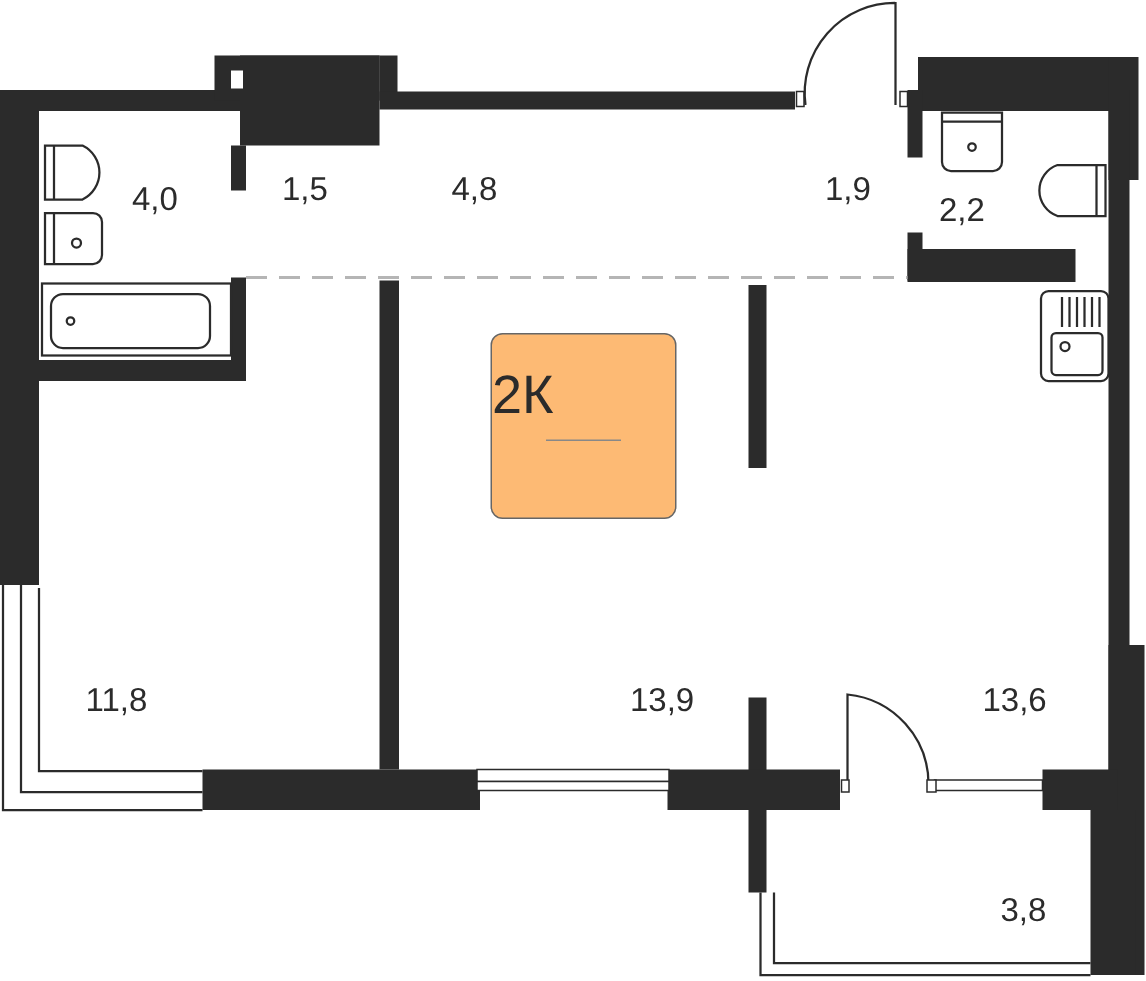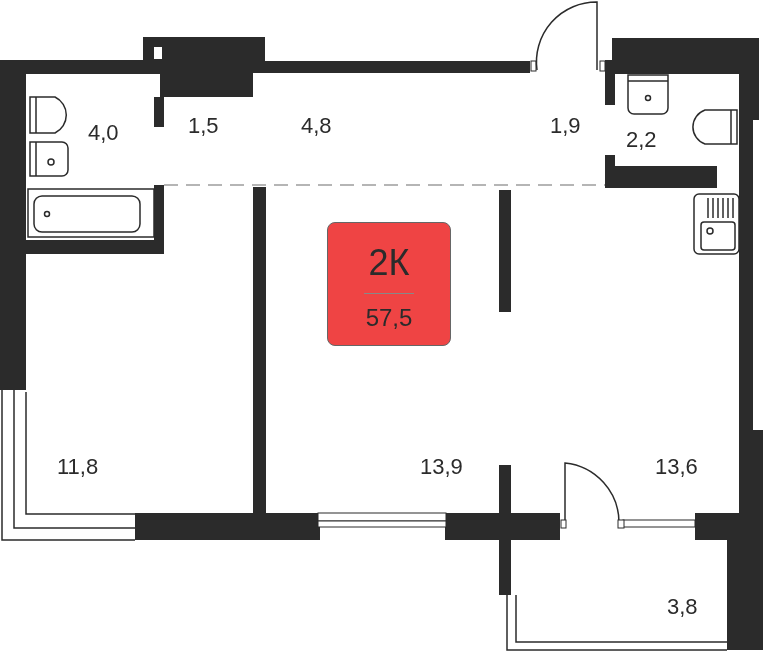--- a/index.html
+++ b/index.html
@@ -3,21 +3,21 @@
   <meta charset="utf-8">
   <style>
     html, body { margin: 0; padding: 0; background: #ffffff; }
     body { width: 764px; height: 654px; position: relative; overflow: hidden; font-family: "Liberation Sans", sans-serif; }
     #plan { position: absolute; left: 0; top: 0; width: 764px; height: 654px; }
     .w { fill: #2b2b2b; }
     .ln { fill: none; stroke: #2b2b2b; stroke-width: 1.5; }
     .thin { fill: #ffffff; stroke: #2b2b2b; stroke-width: 1; }
     .dash { stroke: #b5b5b5; stroke-width: 2; stroke-dasharray: 14 8; }
     .lbl { font-family: "Liberation Sans", sans-serif; font-size: 22px; fill: #2b2b2b; }
-    .badge { position: absolute; left: 327px; top: 222px; width: 124px; height: 124px; border: 1.5px solid #666; border-radius: 8px; box-sizing: border-box; background: #ef4444; text-align: center; }
+    .badge { position: absolute; left: 327px; top: 222px; width: 124px; height: 124px; border: 1.5px solid #666; border-radius: 8px; box-sizing: border-box; background: #fdba74; }
     .badge .type { font-size: 36px; color: #2b2b2b; margin-top: 20px; line-height: 40px; }
     .badge .sep { width: 50px; height: 1px; background: #888; margin: 10px auto 10px auto; }
     .badge .area { font-size: 24px; color: #2b2b2b; line-height: 28px; }
   </style>
 </head>
 <body>
 
 <svg id="plan" viewBox="0 0 764 654" xmlns="http://www.w3.org/2000/svg">
 
   <rect class="w" x="0" y="60" width="26" height="330"></rect>
@@ -101,14 +101,13 @@
   <text class="lbl" x="626" y="147">2,2</text>
   <text class="lbl" x="57" y="474">11,8</text>
   <text class="lbl" x="420" y="474">13,9</text>
   <text class="lbl" x="655" y="474">13,6</text>
   <text class="lbl" x="667" y="614">3,8</text>
 </svg>
 
 <div class="badge">
   <div class="type">2К</div>
   <div class="sep"></div>
-  <div class="area">57,5</div>
 </div>
 
 </body></html>

